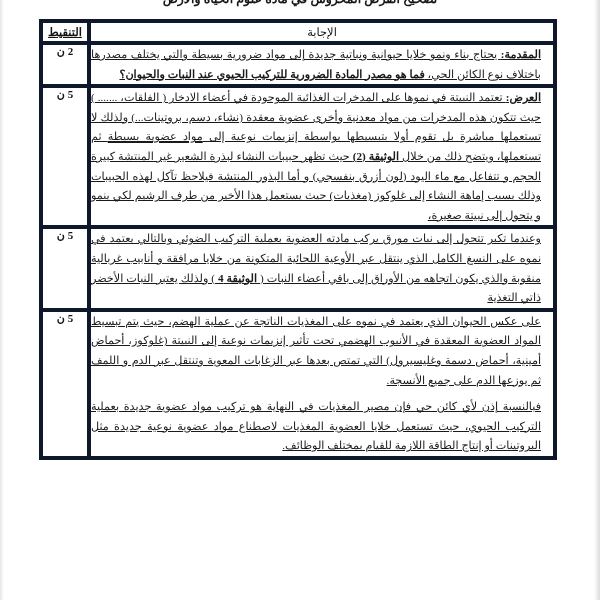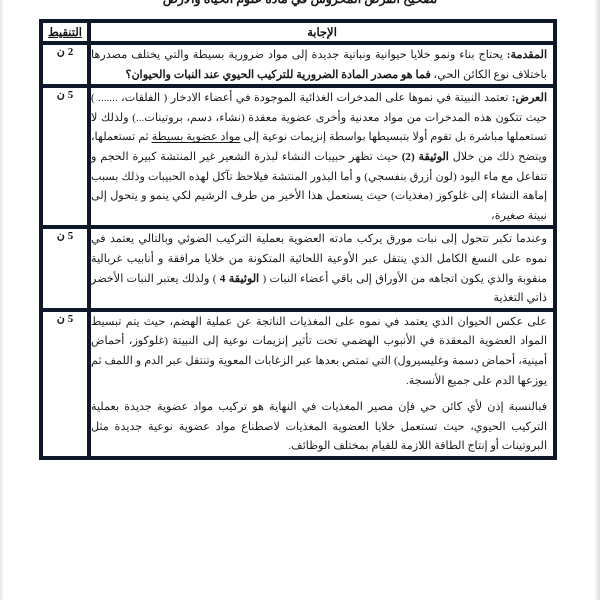--- a/index.html
+++ b/index.html
@@ -79,21 +79,21 @@
     font-weight: bold;
     height: 18px;
     line-height: 18px;
     padding: 0 2px;
     color: #141414;
   }
   .hdr-answer span, .hdr-score span {
     text-decoration: underline;
     text-underline-offset: 1px;
   }
-  .hdr-answer { font-weight: bold; }
+  .hdr-answer { font-weight: normal; }
   .hdr-answer span { text-decoration: none; }
 
   col.col-answer { width: 466px; }
   col.col-score  { width: 48px; }
 
   
   .score-cell {
     text-align: center;
     font-size: 11px;
     font-weight: bold;
@@ -105,23 +105,24 @@
   
   .answer-cell {
     padding: 6px 9px 7px 9px;
     font-size: 11.2px;
     line-height: 19.6px;
     text-align: justify;
     text-align-last: right;
     color: #1a1a1a;
   }
   .answer-cell p {
-    margin: 0 6px 7px 0;
+    margin: 0 12px 7px 0;
     text-align: justify;
     text-align-last: right;
+    text-decoration: underline;
   }
   .answer-cell p:last-child { margin-bottom: 0; }
 
   .lead { font-weight: bold; }
   .bold { font-weight: bold; }
   .uline { text-decoration: underline; text-underline-offset: 1.5px; }
 
   
   .bleed-bottom { border-bottom: none; }
 </style>

